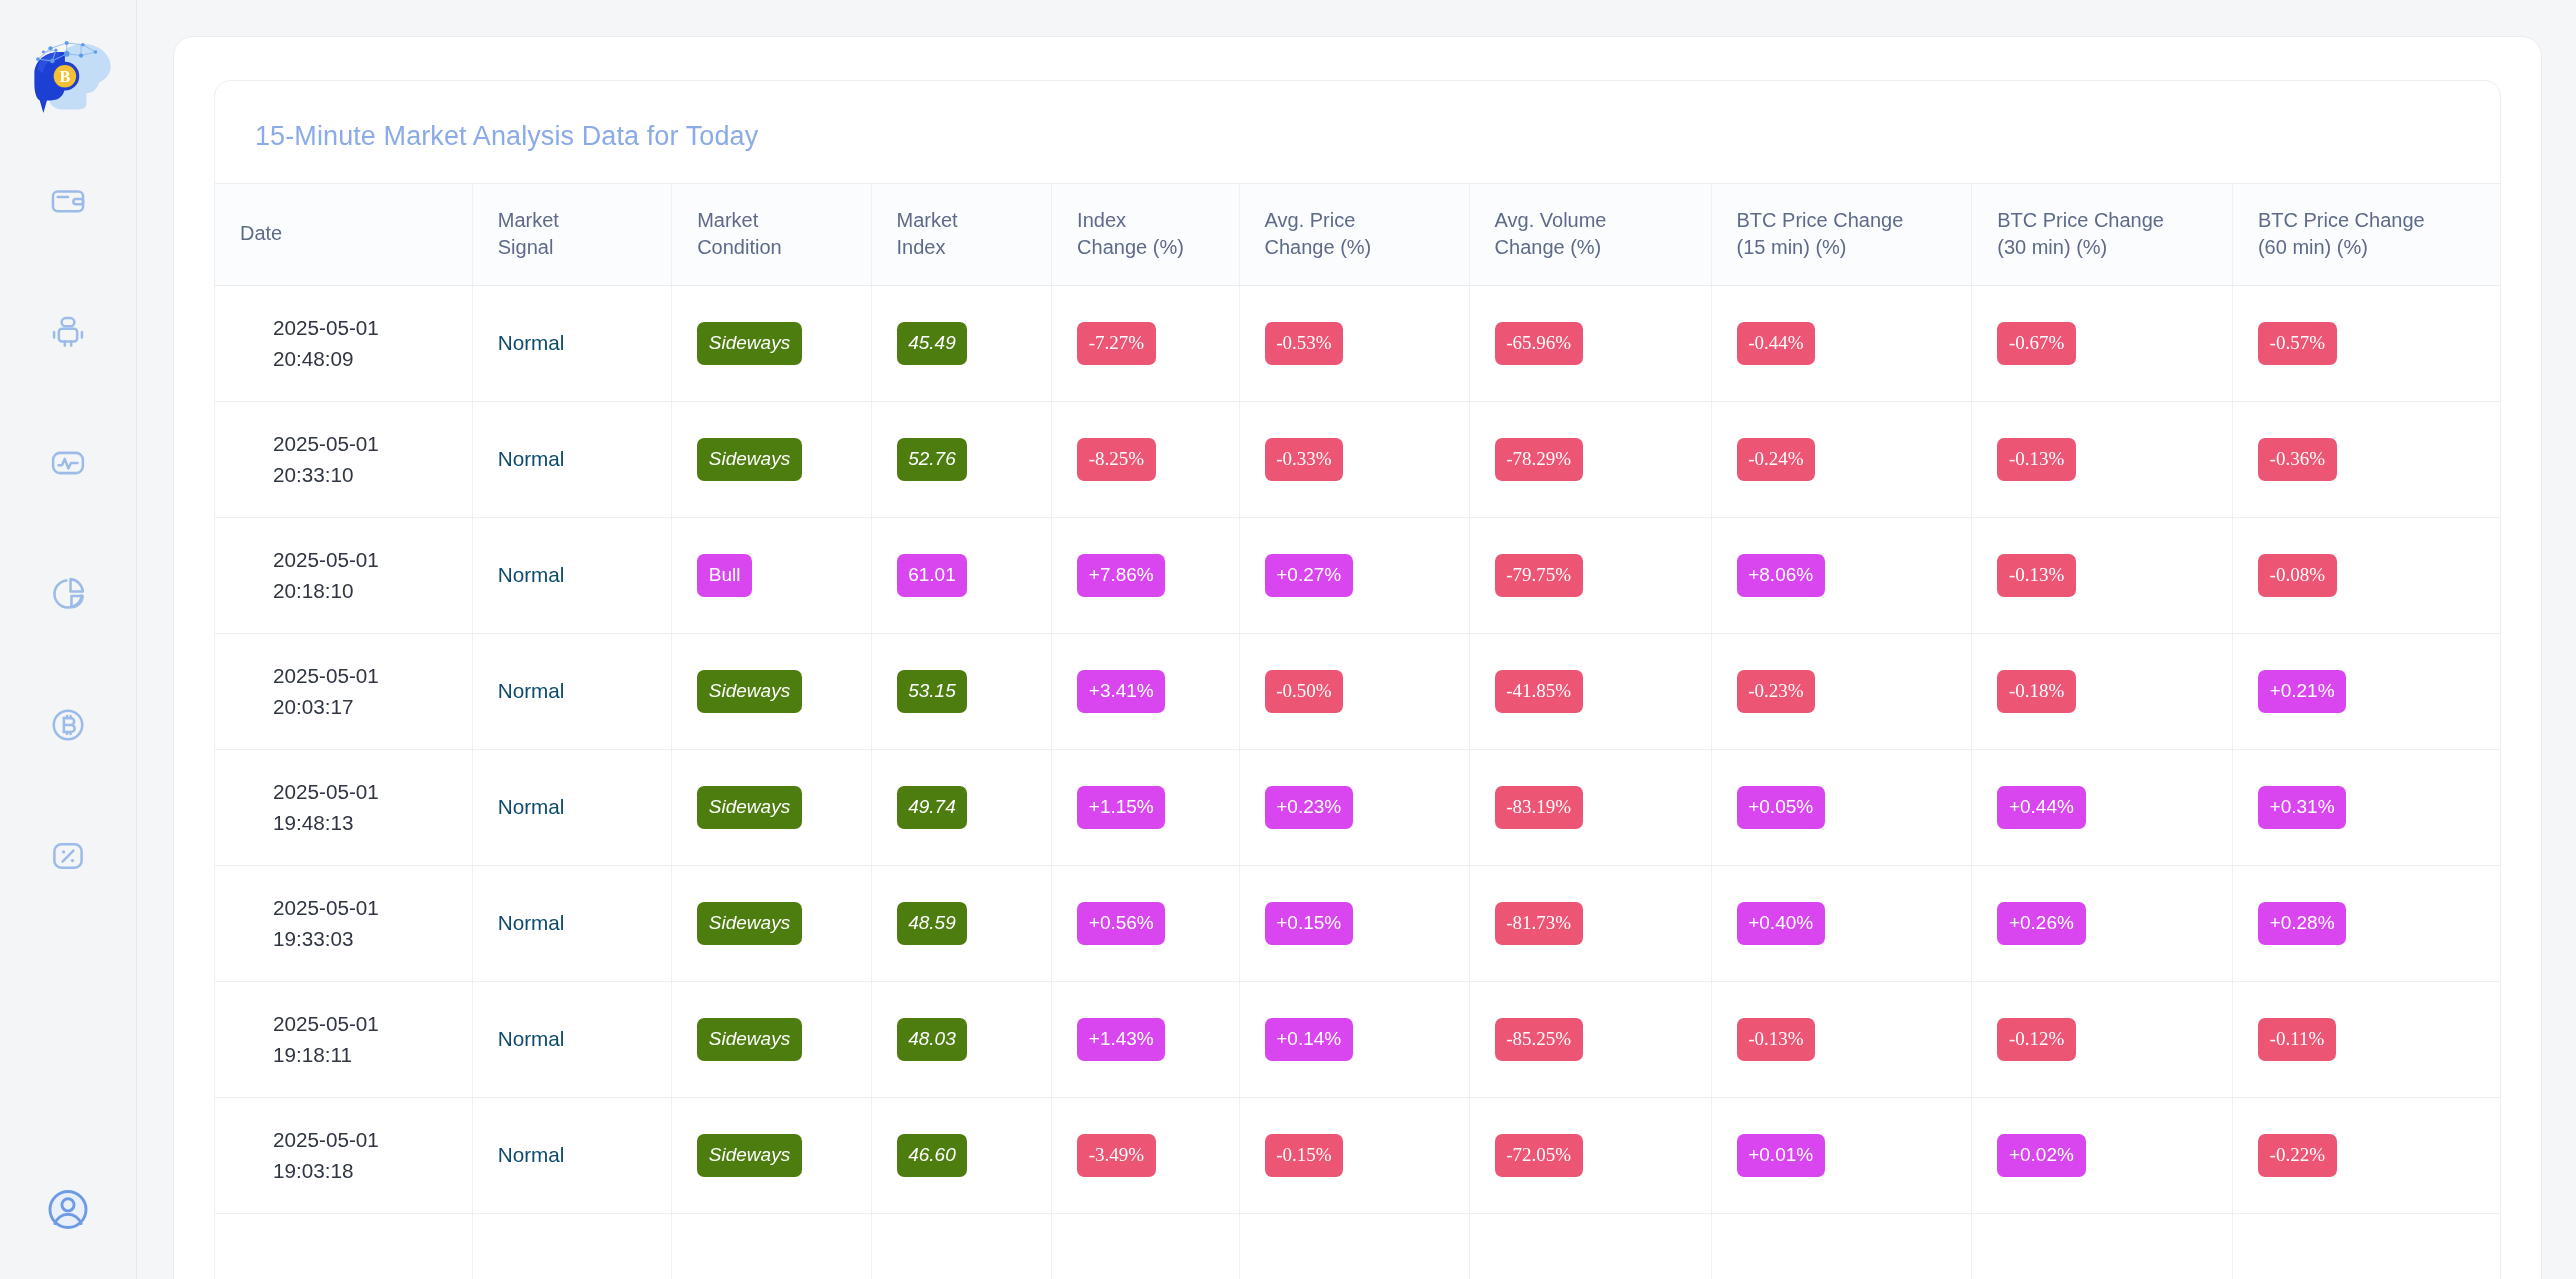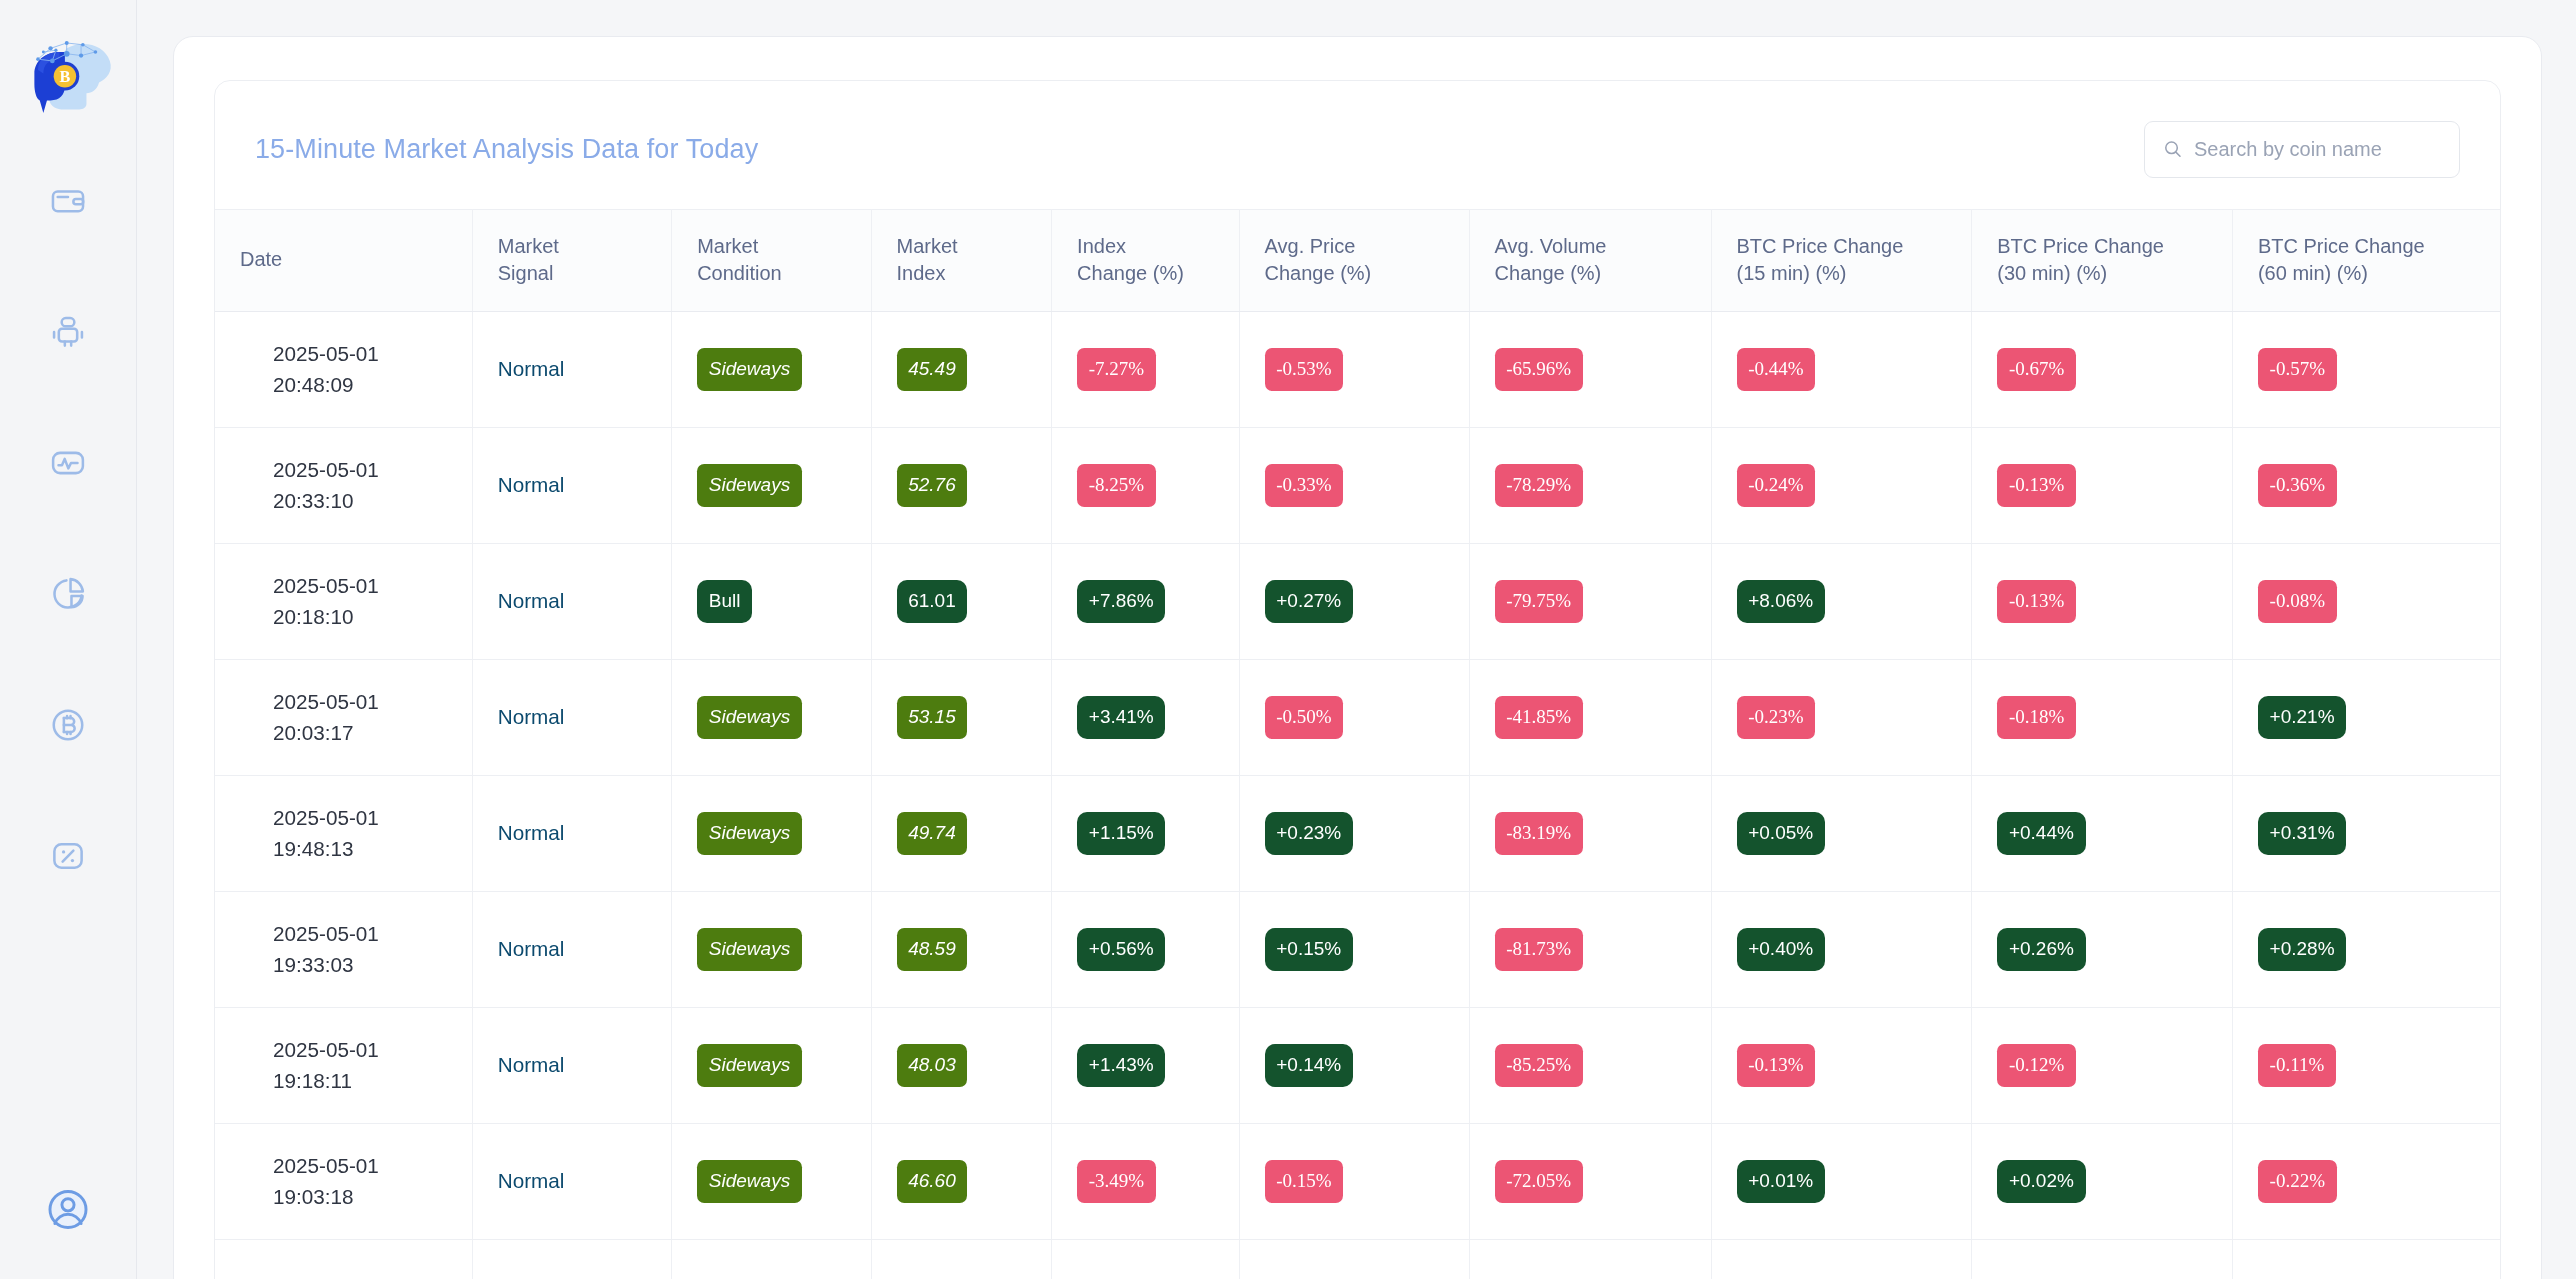--- a/index.html
+++ b/index.html
@@ -212,21 +212,21 @@
   .badge {
     display: inline-block;
     border-radius: 7.2px;
     color: #ffffff;
     font-size: 19px;
     line-height: 1;
     padding: 11.7px 11.7px 12.6px 11.7px;
     white-space: nowrap;
   }
   .badge-blue  { background: #4d7c0f; font-style: italic; }
-  .badge-green { background: #14532d; border-radius: 10px; }
+  .badge-green { background: #d946ef; }
   .badge-red   { background: #ec5574; font-family: Liberation Serif, serif; }
 
   .partial-row td {
     height: 54px;
     border-bottom: 0;
     background: #fbfbfc;
   }
 </style>
 </head>
 <body>
@@ -346,29 +346,20 @@
 
   </aside>
 
   <main class="main">
     <section class="page-card">
       <section class="table-card">
 
         <div class="table-card-header">
           <h1 class="card-title">15-Minute Market Analysis Data for Today</h1>
 
-          <div class="search-wrap">
-            <span class="search-icon">
-              <svg width="21.6" height="21.6" viewBox="0 0 24 24" fill="none" stroke="#9aa3b5" stroke-width="1.7" stroke-linecap="round">
-                <circle cx="10.6" cy="10.6" r="6.4"></circle>
-                <path d="M15.4 15.4 20 20"></path>
-              </svg>
-            </span>
-            <input class="search-input" type="text" placeholder="Search by coin name" style="">
-          </div>
         </div>
 
         <div class="table-scroll">
           <table class="data-table">
             <colgroup>
               <col class="col-date">
                 <col class="col-signal">
                 <col class="col-cond">
               <col class="col-index">
                 <col class="col-idxchg">

